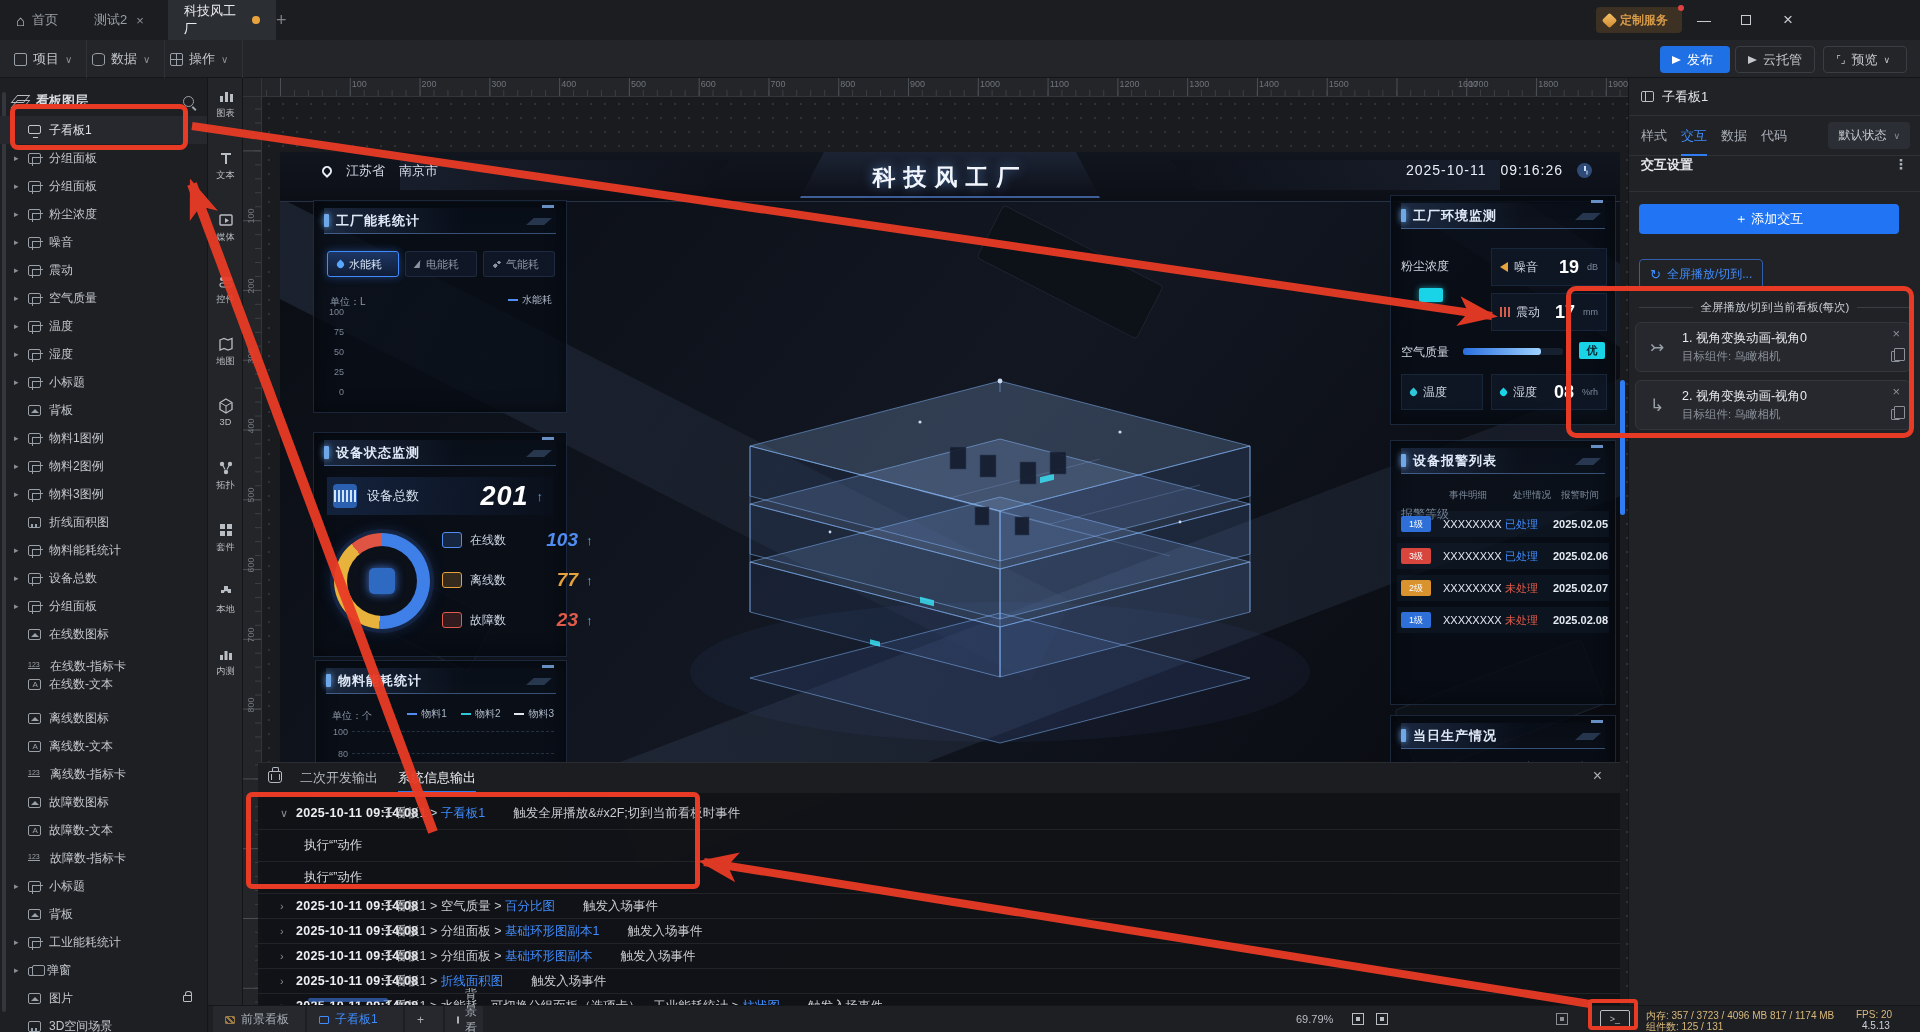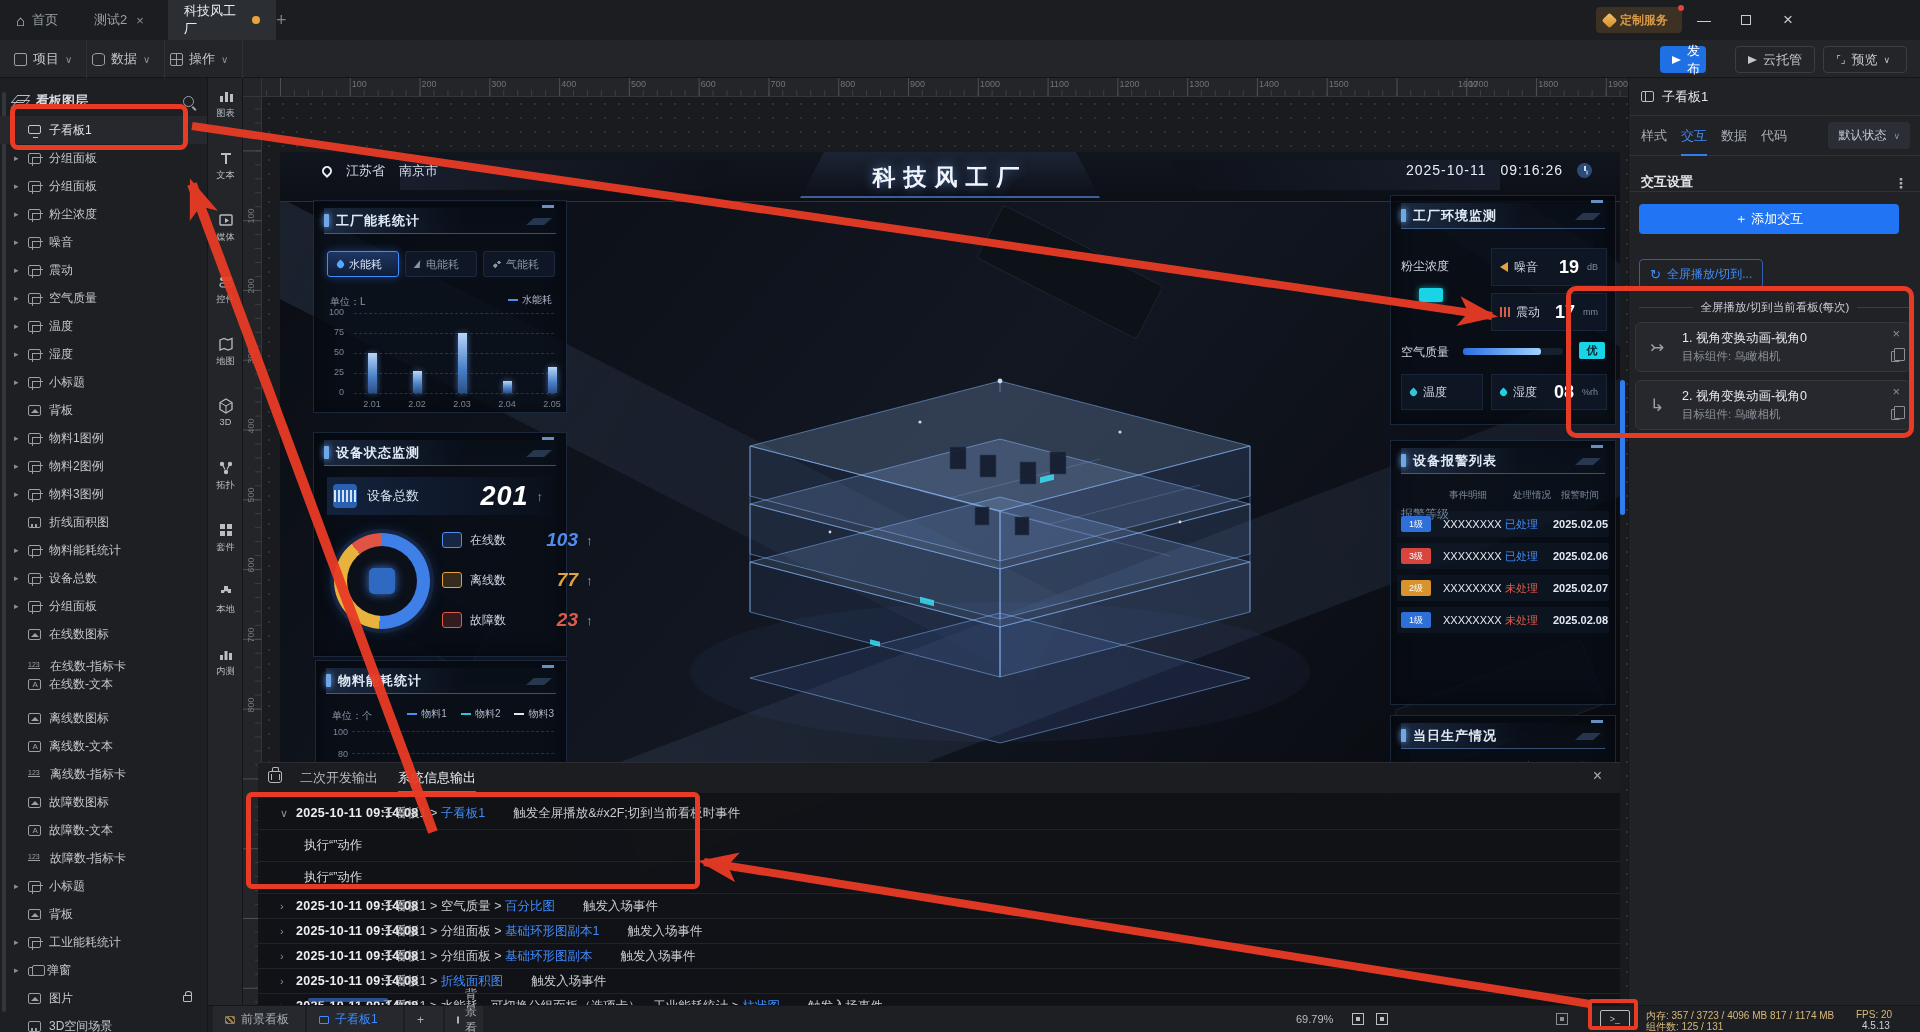--- a/index.html
+++ b/index.html
@@ -159,21 +159,21 @@
   .hscroll { position:absolute; left:50px; bottom:3px; width:80px; height:4px; background:#3a6fd0; border-radius:2px; opacity:.65; }
   
   #inspector { position:absolute; left:1628px; top:78px; width:292px; height:927px; background:#202226; border-left:1px solid #141518; }
   .insp-head { position:absolute; left:0; top:0; width:100%; height:38px; border-bottom:1px solid #2e3135; display:flex; align-items:center; padding:0 12px; gap:8px; font-size:13px; color:#e2e5e9; }
   .insp-ic { width:13px; height:11px; border:1px solid #b9bdc4; border-radius:2px; position:relative; }
   .insp-ic::after { content:""; position:absolute; left:3px; top:0; bottom:0; width:1px; background:#b9bdc4; }
   .insp-tabs { position:absolute; left:0; top:38px; width:100%; height:40px; border-bottom:1px solid #2e3135; }
   .itab { position:absolute; top:0; height:40px; line-height:40px; font-size:13px; color:#aab0b8; cursor:pointer; }
   .itab.active { color:#3f8cfd; border-bottom:2px solid #2f7df0; }
   .state-pill { position:absolute; right:10px; top:6px; height:27px; background:#2b2e34; border-radius:4px; display:flex; align-items:center; gap:7px; padding:0 10px; font-size:12px; color:#c7cbd2; cursor:pointer; }
-  .sec-row { position:absolute; left:0; top:78px; width:100%; height:36px; border-bottom:1px solid #2e3135; display:flex; align-items:flex-end; padding:0 12px; font-size:13px; font-weight:bold; color:#e2e5e9; }
+  .sec-row { position:absolute; left:0; top:78px; width:100%; height:36px; border-bottom:1px solid #2e3135; display:flex; align-items:flex-start; padding:0 12px; font-size:13px; font-weight:bold; color:#e2e5e9; }
   .vdots { position:absolute; right:12px; color:#aab0b8; font-size:14px; letter-spacing:0; cursor:pointer; }
   .add-btn { position:absolute; left:10px; top:126px; width:260px; height:30px; background:#2174f3; border-radius:4px; color:#fff; font-size:13px; text-align:center; line-height:30px; cursor:pointer; }
   .chip { position:absolute; left:10px; top:181px; height:30px; border:1px solid #2f5fae; border-radius:4px; color:#3f8cfd; font-size:12px; display:flex; align-items:center; gap:6px; padding:0 10px; cursor:pointer; }
   .grp-div { position:absolute; left:10px; top:222px; width:272px; display:flex; align-items:center; gap:8px; font-size:11.5px; color:#c7cbd2; }
   .grp-div::before,.grp-div::after { content:""; flex:1; height:1px; background:#3a3d44; }
   .act-card { position:absolute; left:6px; width:276px; height:50px; background:#26282e; border:1px solid #33363c; border-radius:6px; cursor:pointer; }
   .ac-ic { position:absolute; left:14px; top:14px; font-size:17px; color:#9aa0a8; }
   .ac-title { position:absolute; left:46px; top:7px; font-size:12.5px; color:#e8eaee; }
   .ac-sub { position:absolute; left:46px; top:26px; font-size:11.5px; color:#8a8f98; }
   .ac-x { position:absolute; right:10px; top:3px; font-size:13px; color:#8a8f98; cursor:pointer; }
@@ -235,21 +235,21 @@
         <span class="mico db"></span>
         <span>数据</span>
         <span class="chev">∨</span>
       </div>
       <div class="menu-item" style="left: 156px;">
         <span class="mico grid"></span>
         <span>操作</span>
         <span class="chev">∨</span>
       </div>
     </div>
-  <div class="top-btn primary" style="left:1660px; width:46px;">
+  <div class="top-btn primary" style="left:1660px; width:70px;">
     <span class="send-ic"></span>
       <span>发布</span>
   </div>
   <div class="top-btn ghost" style="left:1735px; width:80px;">
     <span class="send-ic"></span>
       <span>云托管</span>
   </div>
   <div class="top-btn ghost" style="left:1823px; width:84px;">
     <span style="font-size:10px;">⌜⌟</span>
       <span>预览</span>
@@ -611,37 +611,20 @@
             <span>气能耗</span>
           </div>
         </div>
       <div class="unit-row" style="top:94px;">单位：L</div>
       <div class="legend" style="right:14px; top:92px;">
         <span class="li">
             <span class="sw" style="background:#4f8df0;"></span>
             <span>水能耗</span>
           </span>
       </div>
-      <div id="energy-chart" style="position:absolute; left:40px; top:112px; width:200px; height:80px;">
-          <div class="gridline" style="top: 0px;"></div>
-          <div class="gridline" style="top: 20px;"></div>
-          <div class="gridline" style="top: 40px;"></div>
-          <div class="gridline" style="top: 60px;"></div>
-          <div class="gridline" style="top: 80px;"></div>
-          <div class="bar" style="left: 14px; height: 40px;"></div>
-          <div class="xlab" style="left: 18px; top: 86px;">2.01</div>
-          <div class="bar" style="left: 59px; height: 21.6px;"></div>
-          <div class="xlab" style="left: 63px; top: 86px;">2.02</div>
-          <div class="bar" style="left: 104px; height: 60px;"></div>
-          <div class="xlab" style="left: 108px; top: 86px;">2.03</div>
-          <div class="bar" style="left: 149px; height: 12px;"></div>
-          <div class="xlab" style="left: 153px; top: 86px;">2.04</div>
-          <div class="bar" style="left: 194px; height: 26.4px;"></div>
-          <div class="xlab" style="left: 198px; top: 86px;">2.05</div>
-        </div>
       <div id="energy-ylab"></div>
         <div id="energy-xlab"></div>
     <div class="ytick" style="left: 6px; top: 106px;">100</div>
         <div class="ytick" style="left: 6px; top: 126px;">75</div>
         <div class="ytick" style="left: 6px; top: 146px;">50</div>
         <div class="ytick" style="left: 6px; top: 166px;">25</div>
         <div class="ytick" style="left: 6px; top: 186px;">0</div>
       </div>
 
     <div class="tpanel" style="left:33px; top:280px; width:254px; height:225px;">

